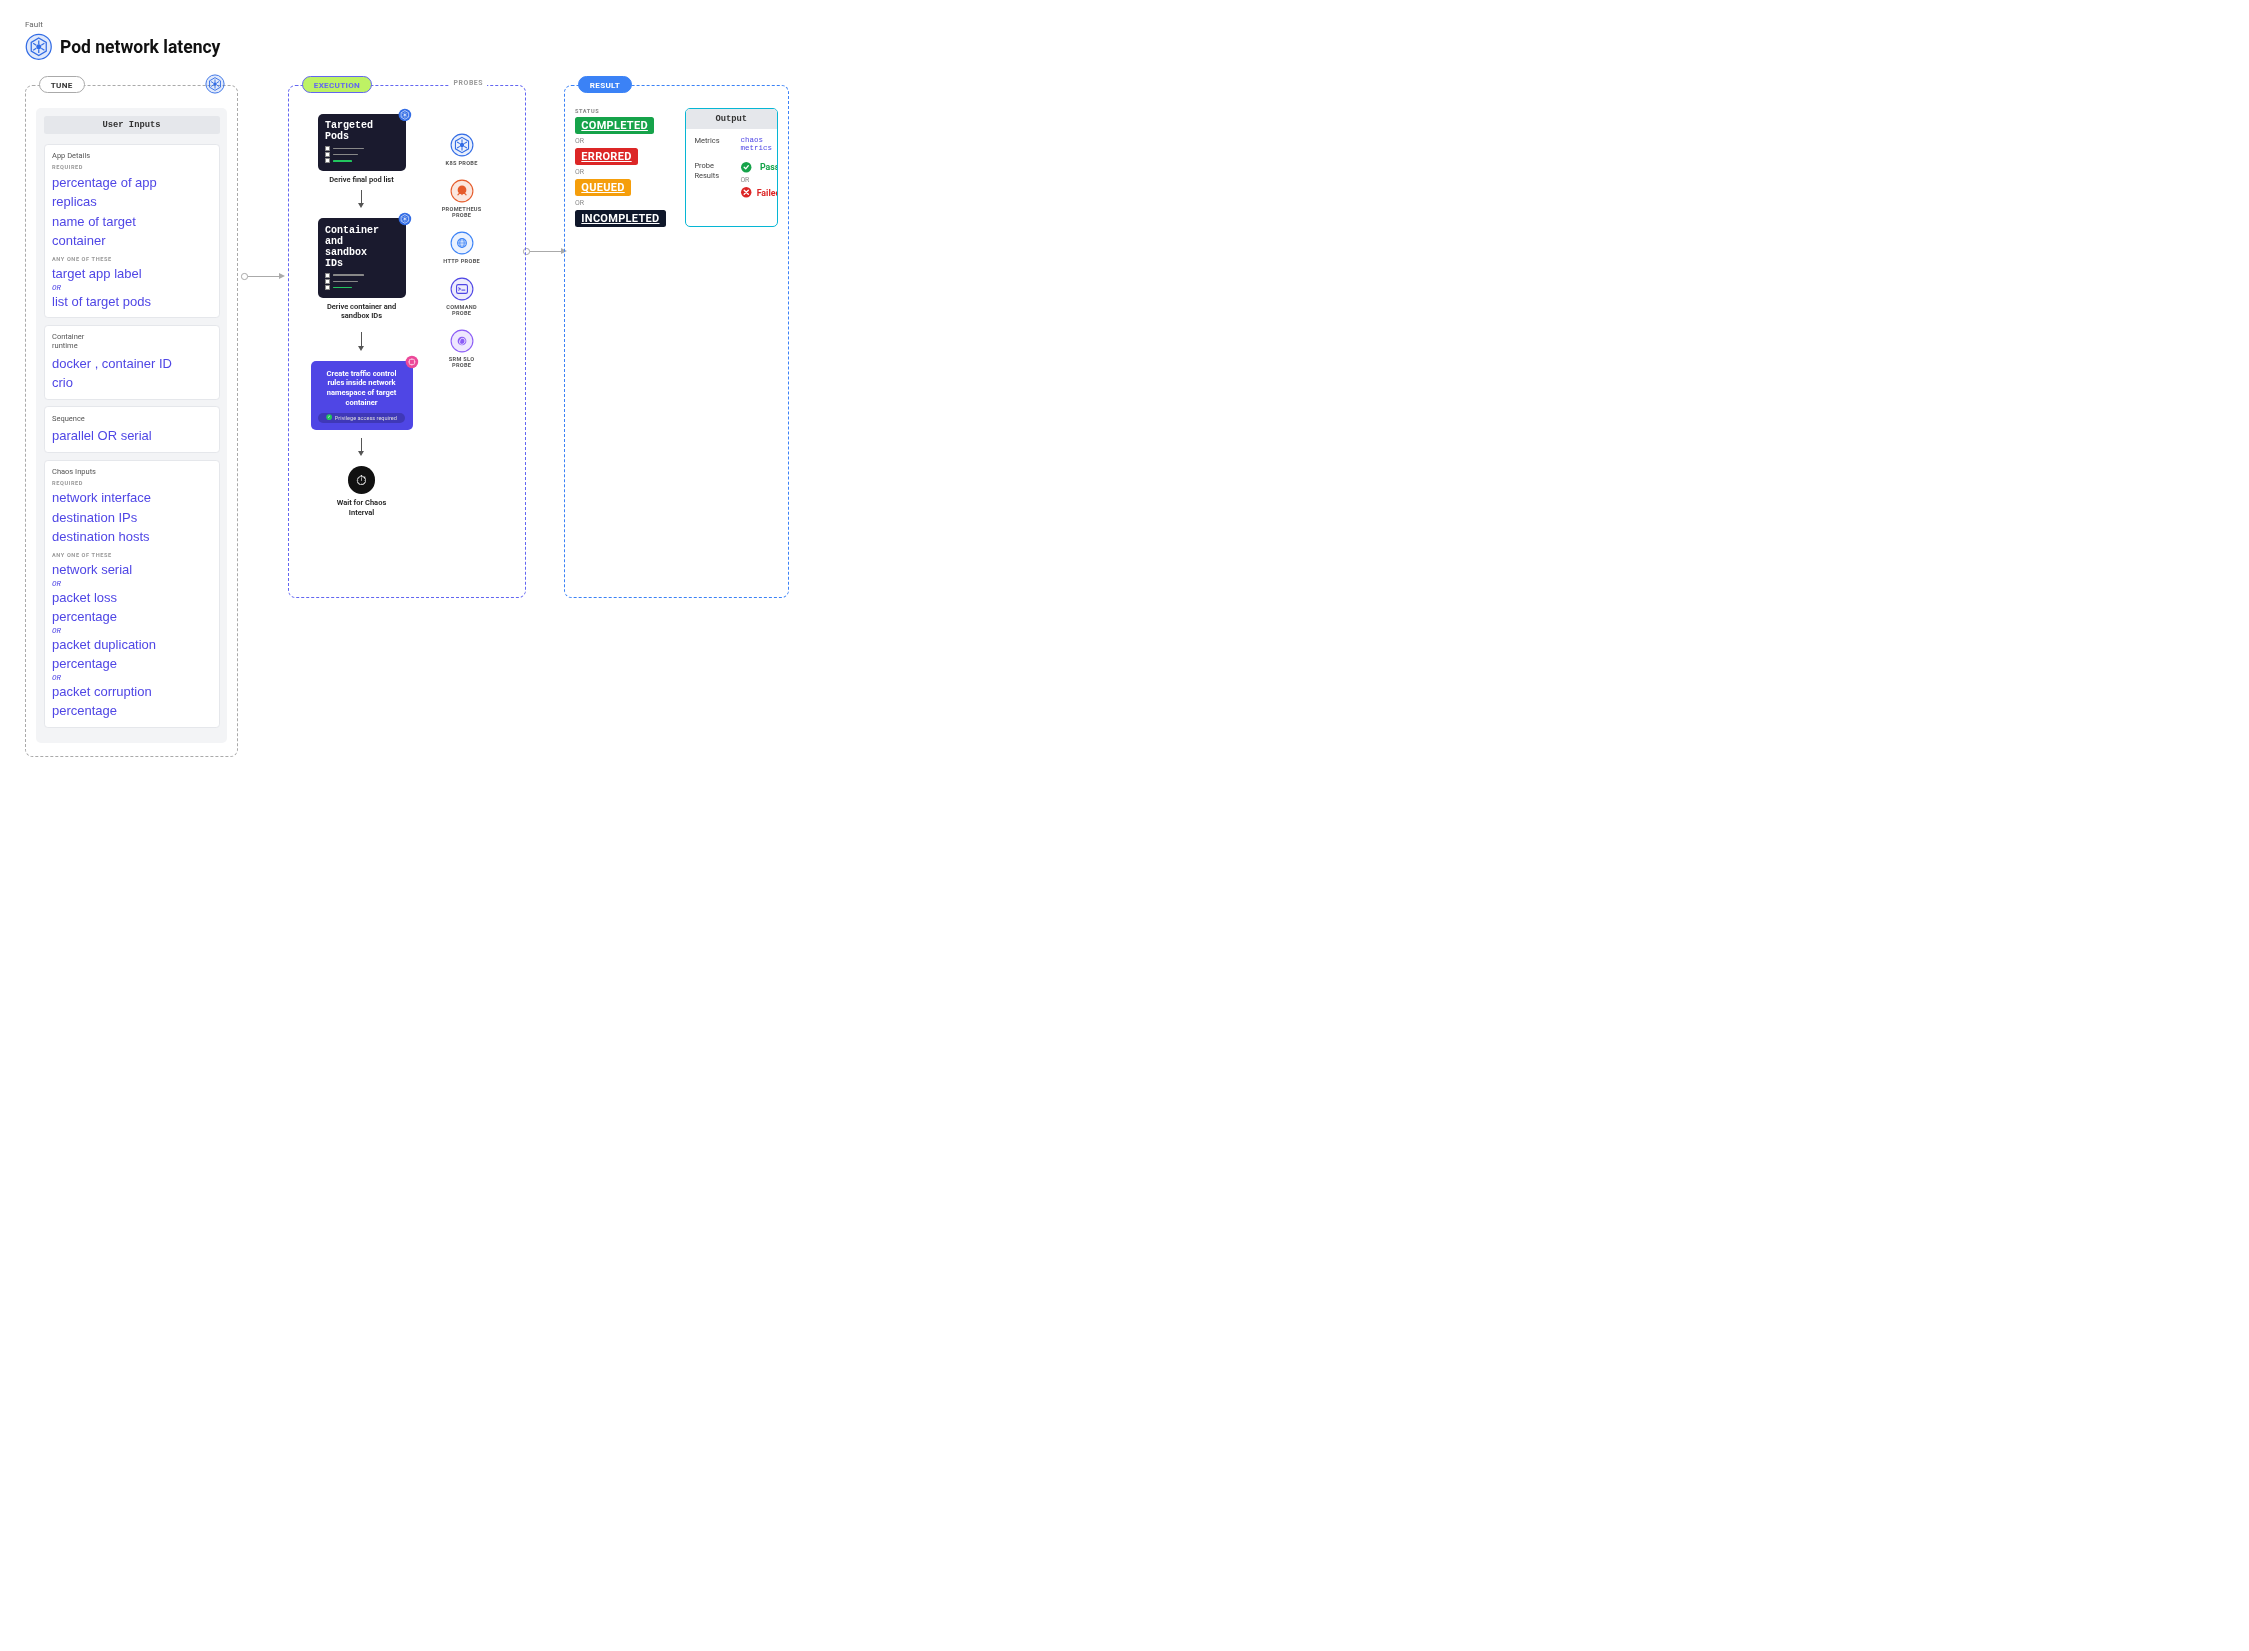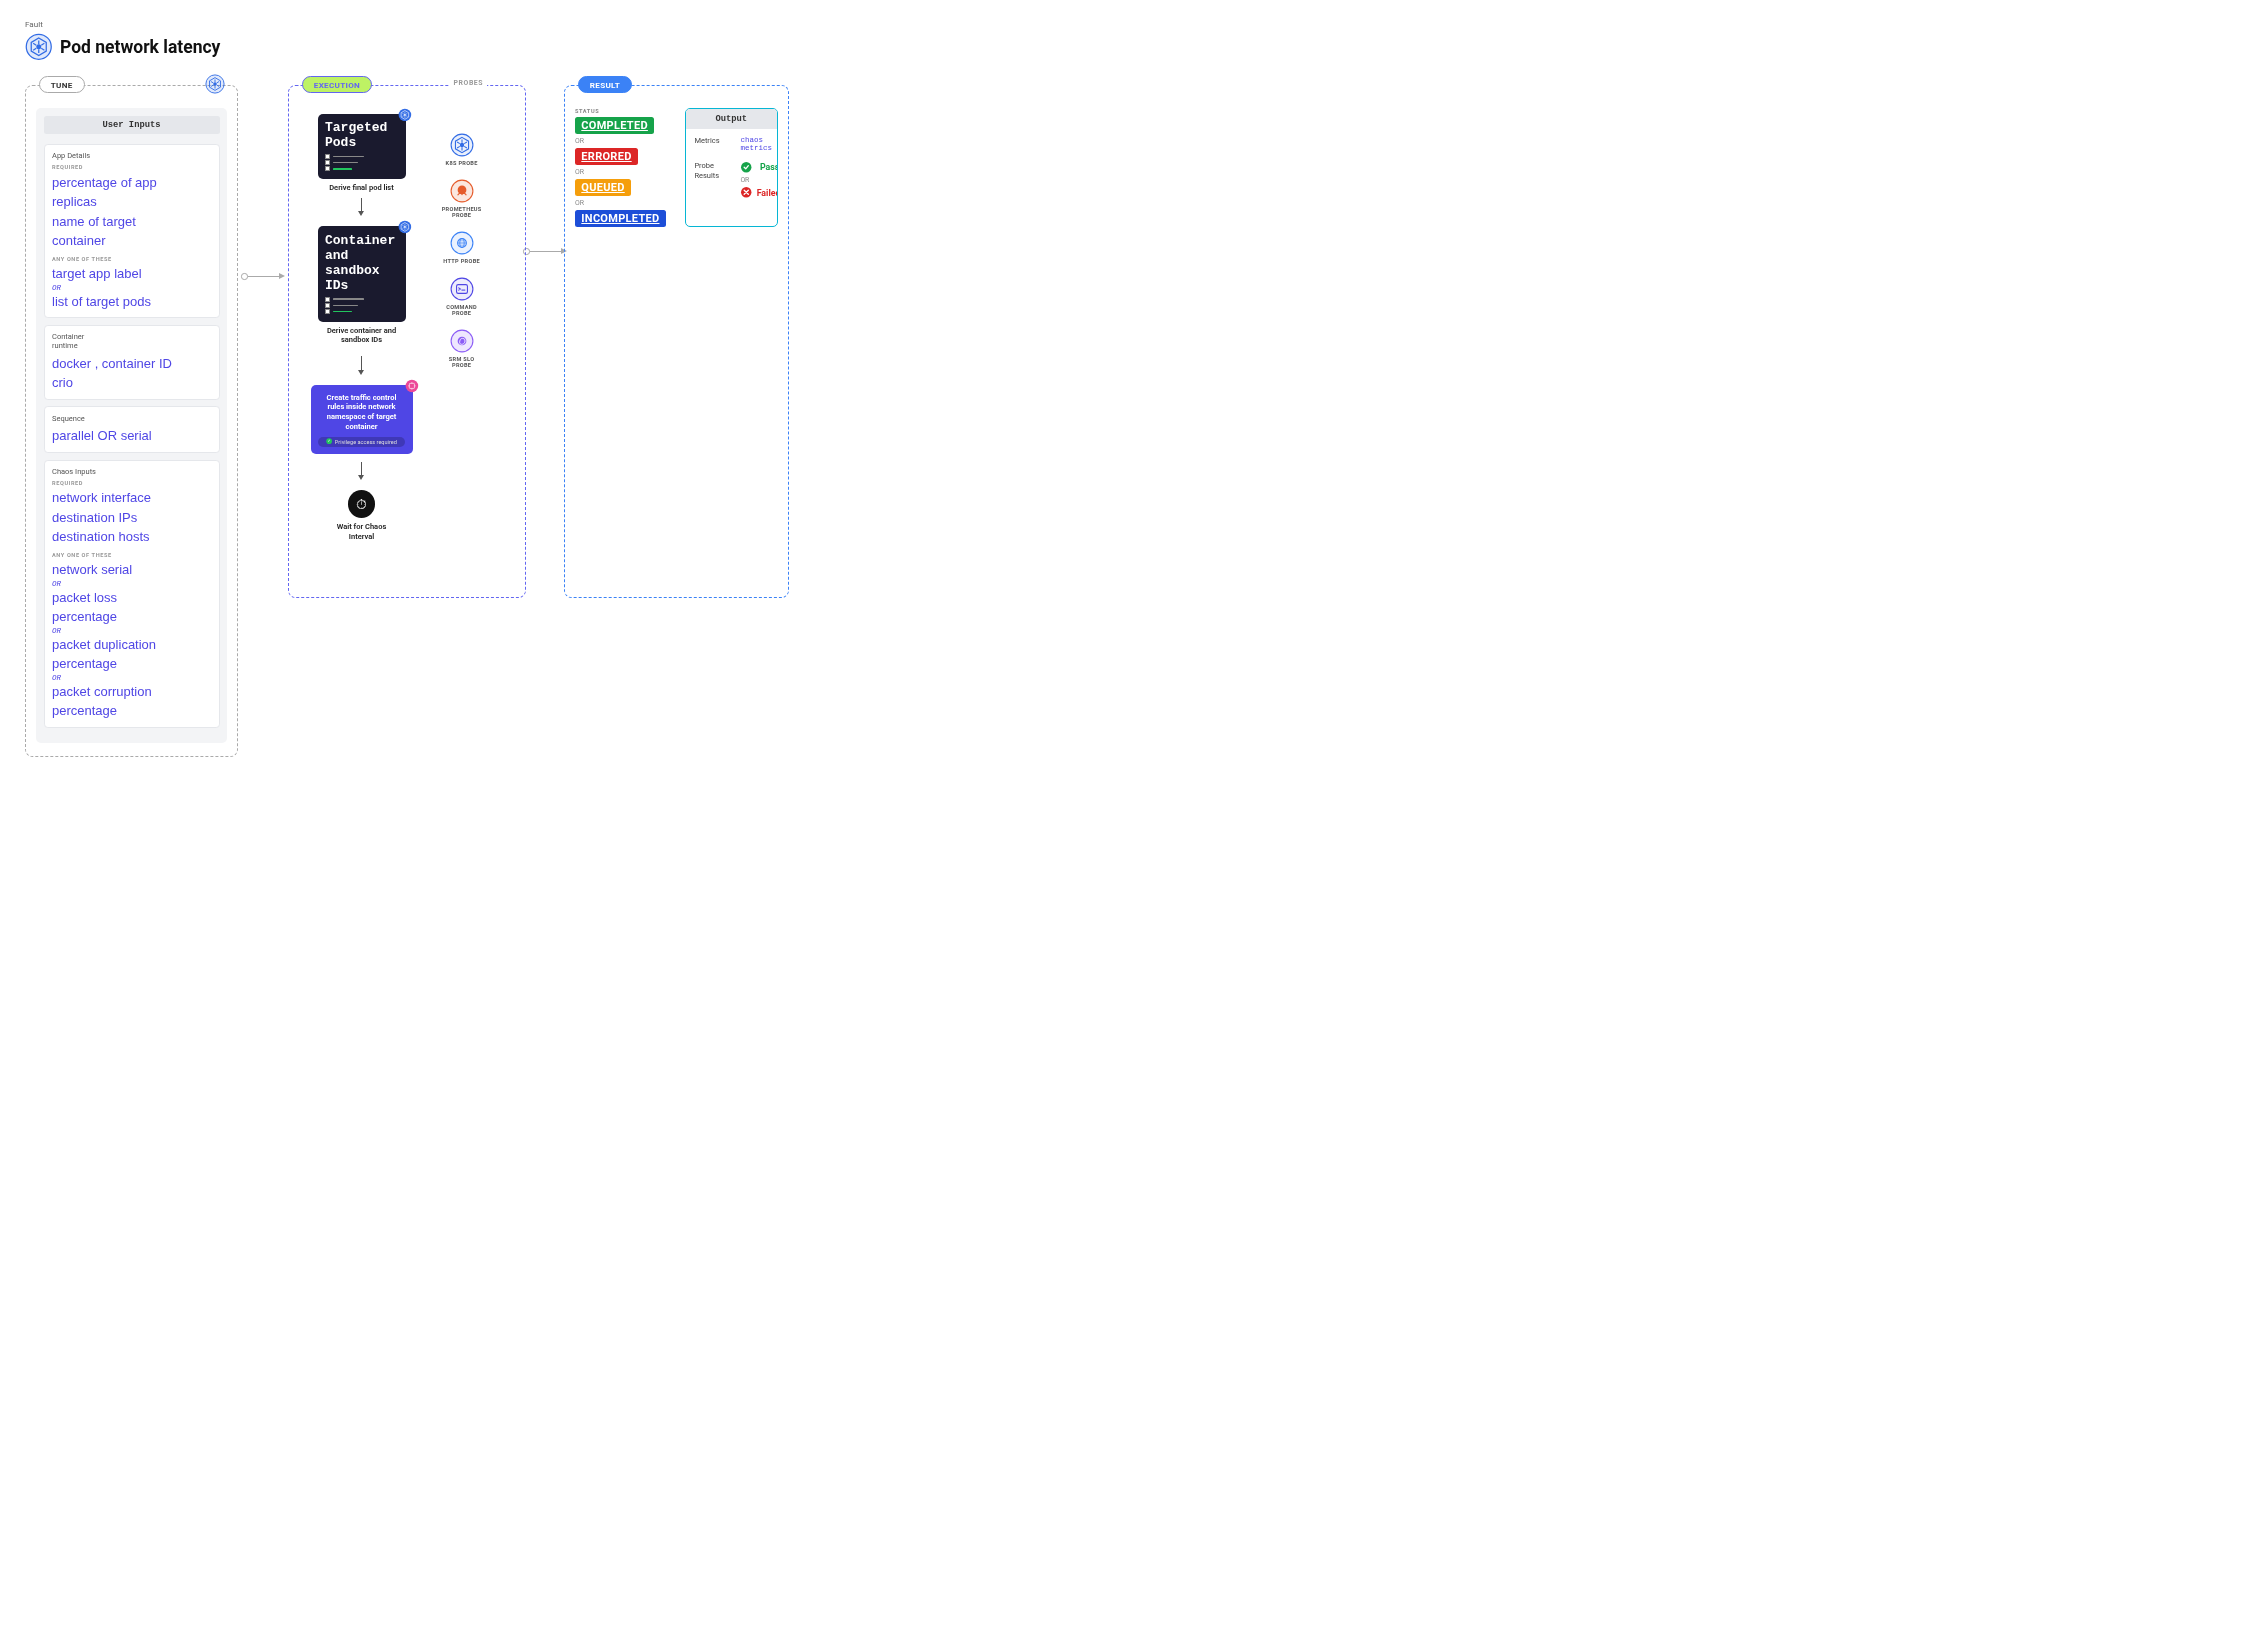--- a/index.html
+++ b/index.html
@@ -193,21 +193,21 @@
     }
     .flow-card {
       background: #1a1a2e;
       border-radius: 5px;
       padding: 6.3px 7.5px;
       width: 88px;
       position: relative;
       color: #fff;
     }
     .flow-card-title {
-      font-size: 13px;
+      font-size: 10px;
       font-weight: 700;
       color: #fff;
       margin-bottom: 3.8px;
       font-family: 'Courier New', monospace;
     }
     .flow-card-k8s {
       position: absolute;
       top: -6.3px;
       right: -6.3px;
     }
@@ -338,21 +338,21 @@
       border-radius: 2.5px;
       padding: 1.9px 6.3px;
       font-size: 11px;
       font-weight: 700;
       letter-spacing: 0.3px;
       text-decoration: underline;
     }
     .status-completed { background: #16a34a; color: #fff; }
     .status-errored { background: #dc2626; color: #fff; }
     .status-queued { background: #f59e0b; color: #fff; }
-    .status-incompleted { background: #1d4ed8; color: #fff; }
+    .status-incompleted { background: #0f172a; color: #fff; }
     .or-divider {
       font-size: 6.9px;
       color: #888;
       margin: 3.1px 0;
     }
     .output-card {
       border: 1.3px solid #06b6d4;
       border-radius: 5px;
       overflow: hidden;
       margin-left: 6.3px;

